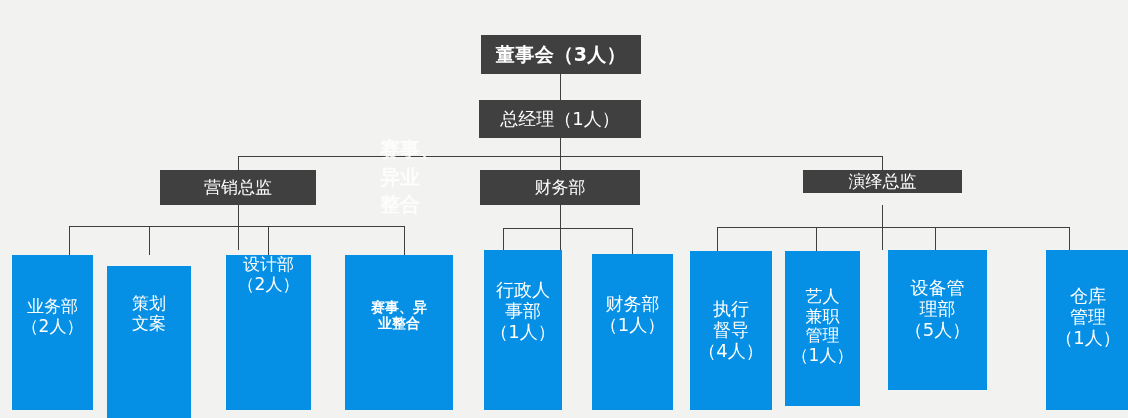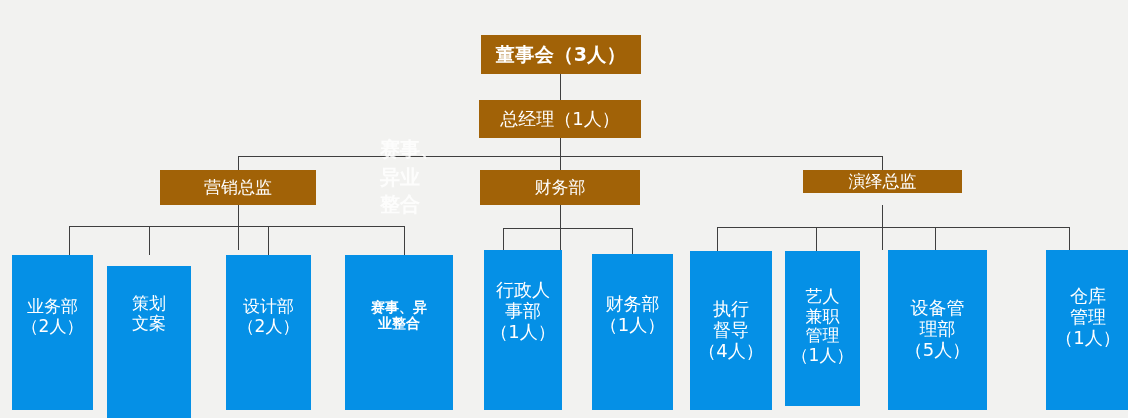--- a/index.html
+++ b/index.html
@@ -33,21 +33,21 @@
   .node {
     position: absolute;
     box-sizing: border-box;
     display: flex;
     color: #ffffff;
     text-align: center;
     line-height: 1.16;
     white-space: pre-line;
     justify-content: center;
   }
-  .node.dark { background: #a16207; }
+  .node.dark { background: #404040; }
   .node.light { background: #0590e6; }
 
   .node.center-mid { align-items: center; }
   .node.center-top { align-items: flex-start; }
 
   
   .n-board {
     left: 481px; top: 35px; width: 160px; height: 39px;
     font-size: 19px; font-weight: bold;
     letter-spacing: 0.5px;
@@ -58,31 +58,31 @@
   }
 
   
   .n-mkt   { left: 160px; top: 170px; width: 156px; height: 35px; font-size: 17px; }
   .n-fin   { left: 480px; top: 170px; width: 160px; height: 35px; font-size: 17px; }
   .n-perf  { left: 803px; top: 170px; width: 159px; height: 23px; font-size: 17px; }
 
   
   .n-biz   { left: 12px;  top: 255px; width: 81px;  height: 155px; font-size: 17px; padding-top: 42px; }
   .n-copy  { left: 107px; top: 254px; width: 84px;  height: 156px; font-size: 17px; padding-top: 28px; margin-top: 12px; }
-  .n-design{ left: 226px; top: 255px; width: 85px;  height: 155px; font-size: 17px; padding-top: 42px; }
+  .n-design{ left: 226px; top: 255px; width: 85px;  height: 155px; font-size: 17px; }
   .n-event { left: 345px; top: 255px; width: 108px; height: 155px; font-size: 14px; font-weight: bold; padding-top: 44px; }
 
   
   .n-hr    { left: 484px; top: 250px; width: 78px;  height: 160px; font-size: 18px; padding-top: 30px; }
   .n-acct  { left: 592px; top: 254px; width: 81px;  height: 156px; font-size: 18px; padding-top: 40px; }
 
   
   .n-exec  { left: 690px; top: 251px; width: 82px;  height: 159px; font-size: 18px; padding-top: 48px; }
   .n-artist{ left: 785px; top: 251px; width: 75px;  height: 155px; font-size: 17px; padding-top: 36px; }
-  .n-equip { left: 888px; top: 250px; width: 99px;  height: 160px; font-size: 18px; padding-top: 48px; }
+  .n-equip { left: 888px; top: 250px; width: 99px;  height: 140px; font-size: 18px; padding-top: 28px; }
   .n-ware  { left: 1030px;top: 250px; width: 84px;  height: 160px; font-size: 18px; padding-top: 36px; margin-left: 16px; }
 
   
   .ghost {
     position: absolute;
     left: 380px; top: 136px;
     width: 80px;
     color: #ffffff;
     font-size: 20px;
     line-height: 1.38;

